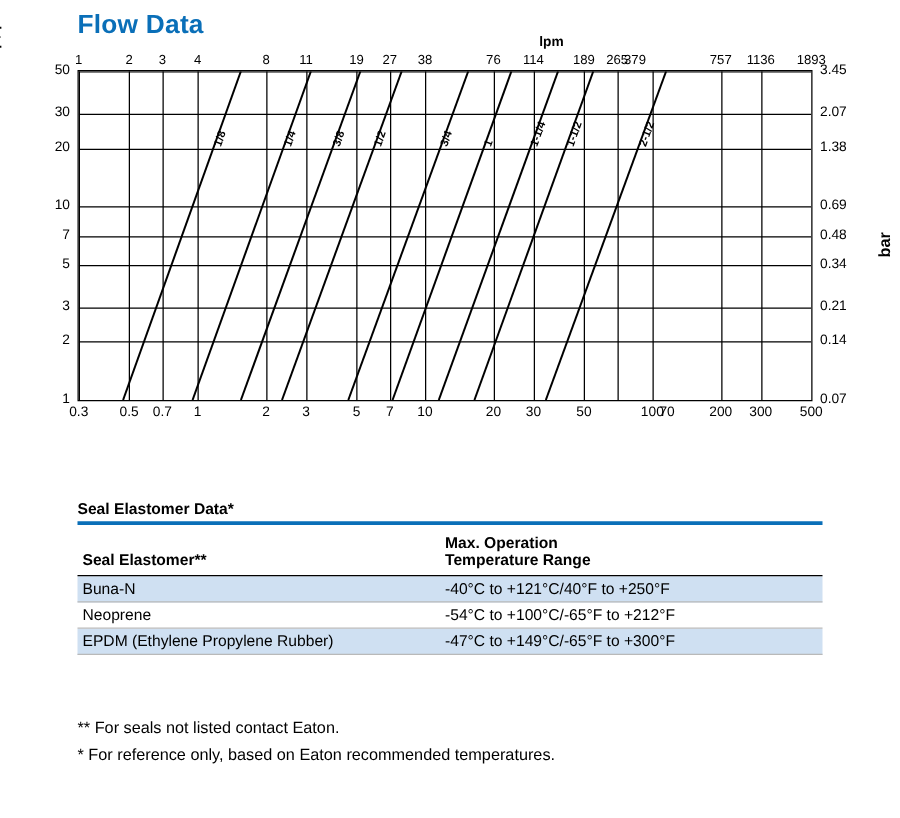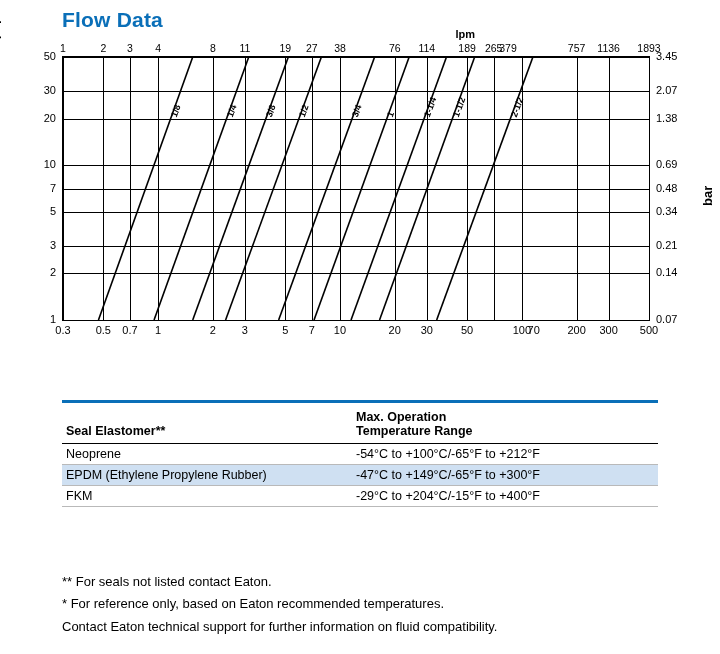--- a/index.html
+++ b/index.html
@@ -145,21 +145,21 @@
     font-size:13px;
     line-height:1.72;
   }
 </style>
 </head>
 <body>
 
 <div class="title">Flow Data</div>
 
 <div id="chart-area">
-  <div class="lpm-title" id="lpm-title" style="left: 431.439px; top: 0px; margin-left: 24px;">lpm</div>
+  <div class="lpm-title" id="lpm-title" style="left: 431.439px; top: 0px;">lpm</div>
   <div id="top-ticks">
       <div class="toplab" style="left: 43px; top: 14px; width: 40px;">1</div>
       <div class="toplab" style="left: 83.3505px; top: 14px; width: 40px;">2</div>
       <div class="toplab" style="left: 109.929px; top: 14px; width: 40px;">3</div>
       <div class="toplab" style="left: 138.103px; top: 14px; width: 40px;">4</div>
       <div class="toplab" style="left: 192.855px; top: 14px; width: 40px;">8</div>
       <div class="toplab" style="left: 224.883px; top: 14px; width: 40px;">11</div>
       <div class="toplab" style="left: 265.234px; top: 14px; width: 40px;">19</div>
       <div class="toplab" style="left: 291.812px; top: 14px; width: 40px;">27</div>
       <div class="toplab" style="left: 319.986px; top: 14px; width: 40px;">38</div>
@@ -261,45 +261,45 @@
       <div class="xlab" style="left: 501.869px; top: 296px; width: 40px;">100</div>
       <div class="xlab" style="left: 556.621px; top: 296px; width: 40px;">200</div>
       <div class="xlab" style="left: 588.649px; top: 296px; width: 40px;">300</div>
       <div class="xlab" style="left: 629px; top: 296px; width: 40px;">500</div>
     </div>
   <div id="ytitle">Pressure Drop, psi</div>
   <div id="yrtitle">bar</div>
 </div>
 
 <div id="table-block">
+  <div id="table-title">Seal Elastomer Data*</div>
   <div id="rule"></div>
   <table>
     <thead>
       <tr>
         <th>Seal Elastomer**</th>
         <th class="c2">
           <div>Max. Operation</div>
           <div>Temperature Range</div>
         </th>
       </tr>
     </thead>
     <tbody id="table-body">
+        <tr class="alt">
+          <td>Buna-N</td>
+          <td class="c2">-40°C to +121°C/40°F to +250°F</td>
+        </tr>
         <tr>
           <td>Neoprene</td>
           <td class="c2">-54°C to +100°C/-65°F to +212°F</td>
         </tr>
         <tr class="alt">
           <td>EPDM (Ethylene Propylene Rubber)</td>
           <td class="c2">-47°C to +149°C/-65°F to +300°F</td>
         </tr>
-        <tr>
-          <td>FKM</td>
-          <td class="c2">-29°C to +204°C/-15°F to +400°F</td>
-        </tr>
       </tbody>
   </table>
 </div>
 
 <div id="notes">
     <div>** For seals not listed contact Eaton.</div>
     <div>* For reference only, based on Eaton recommended temperatures.</div>
-    <div>Contact Eaton technical support for further information on fluid compatibility.</div>
   </div>
 
 </body></html>

